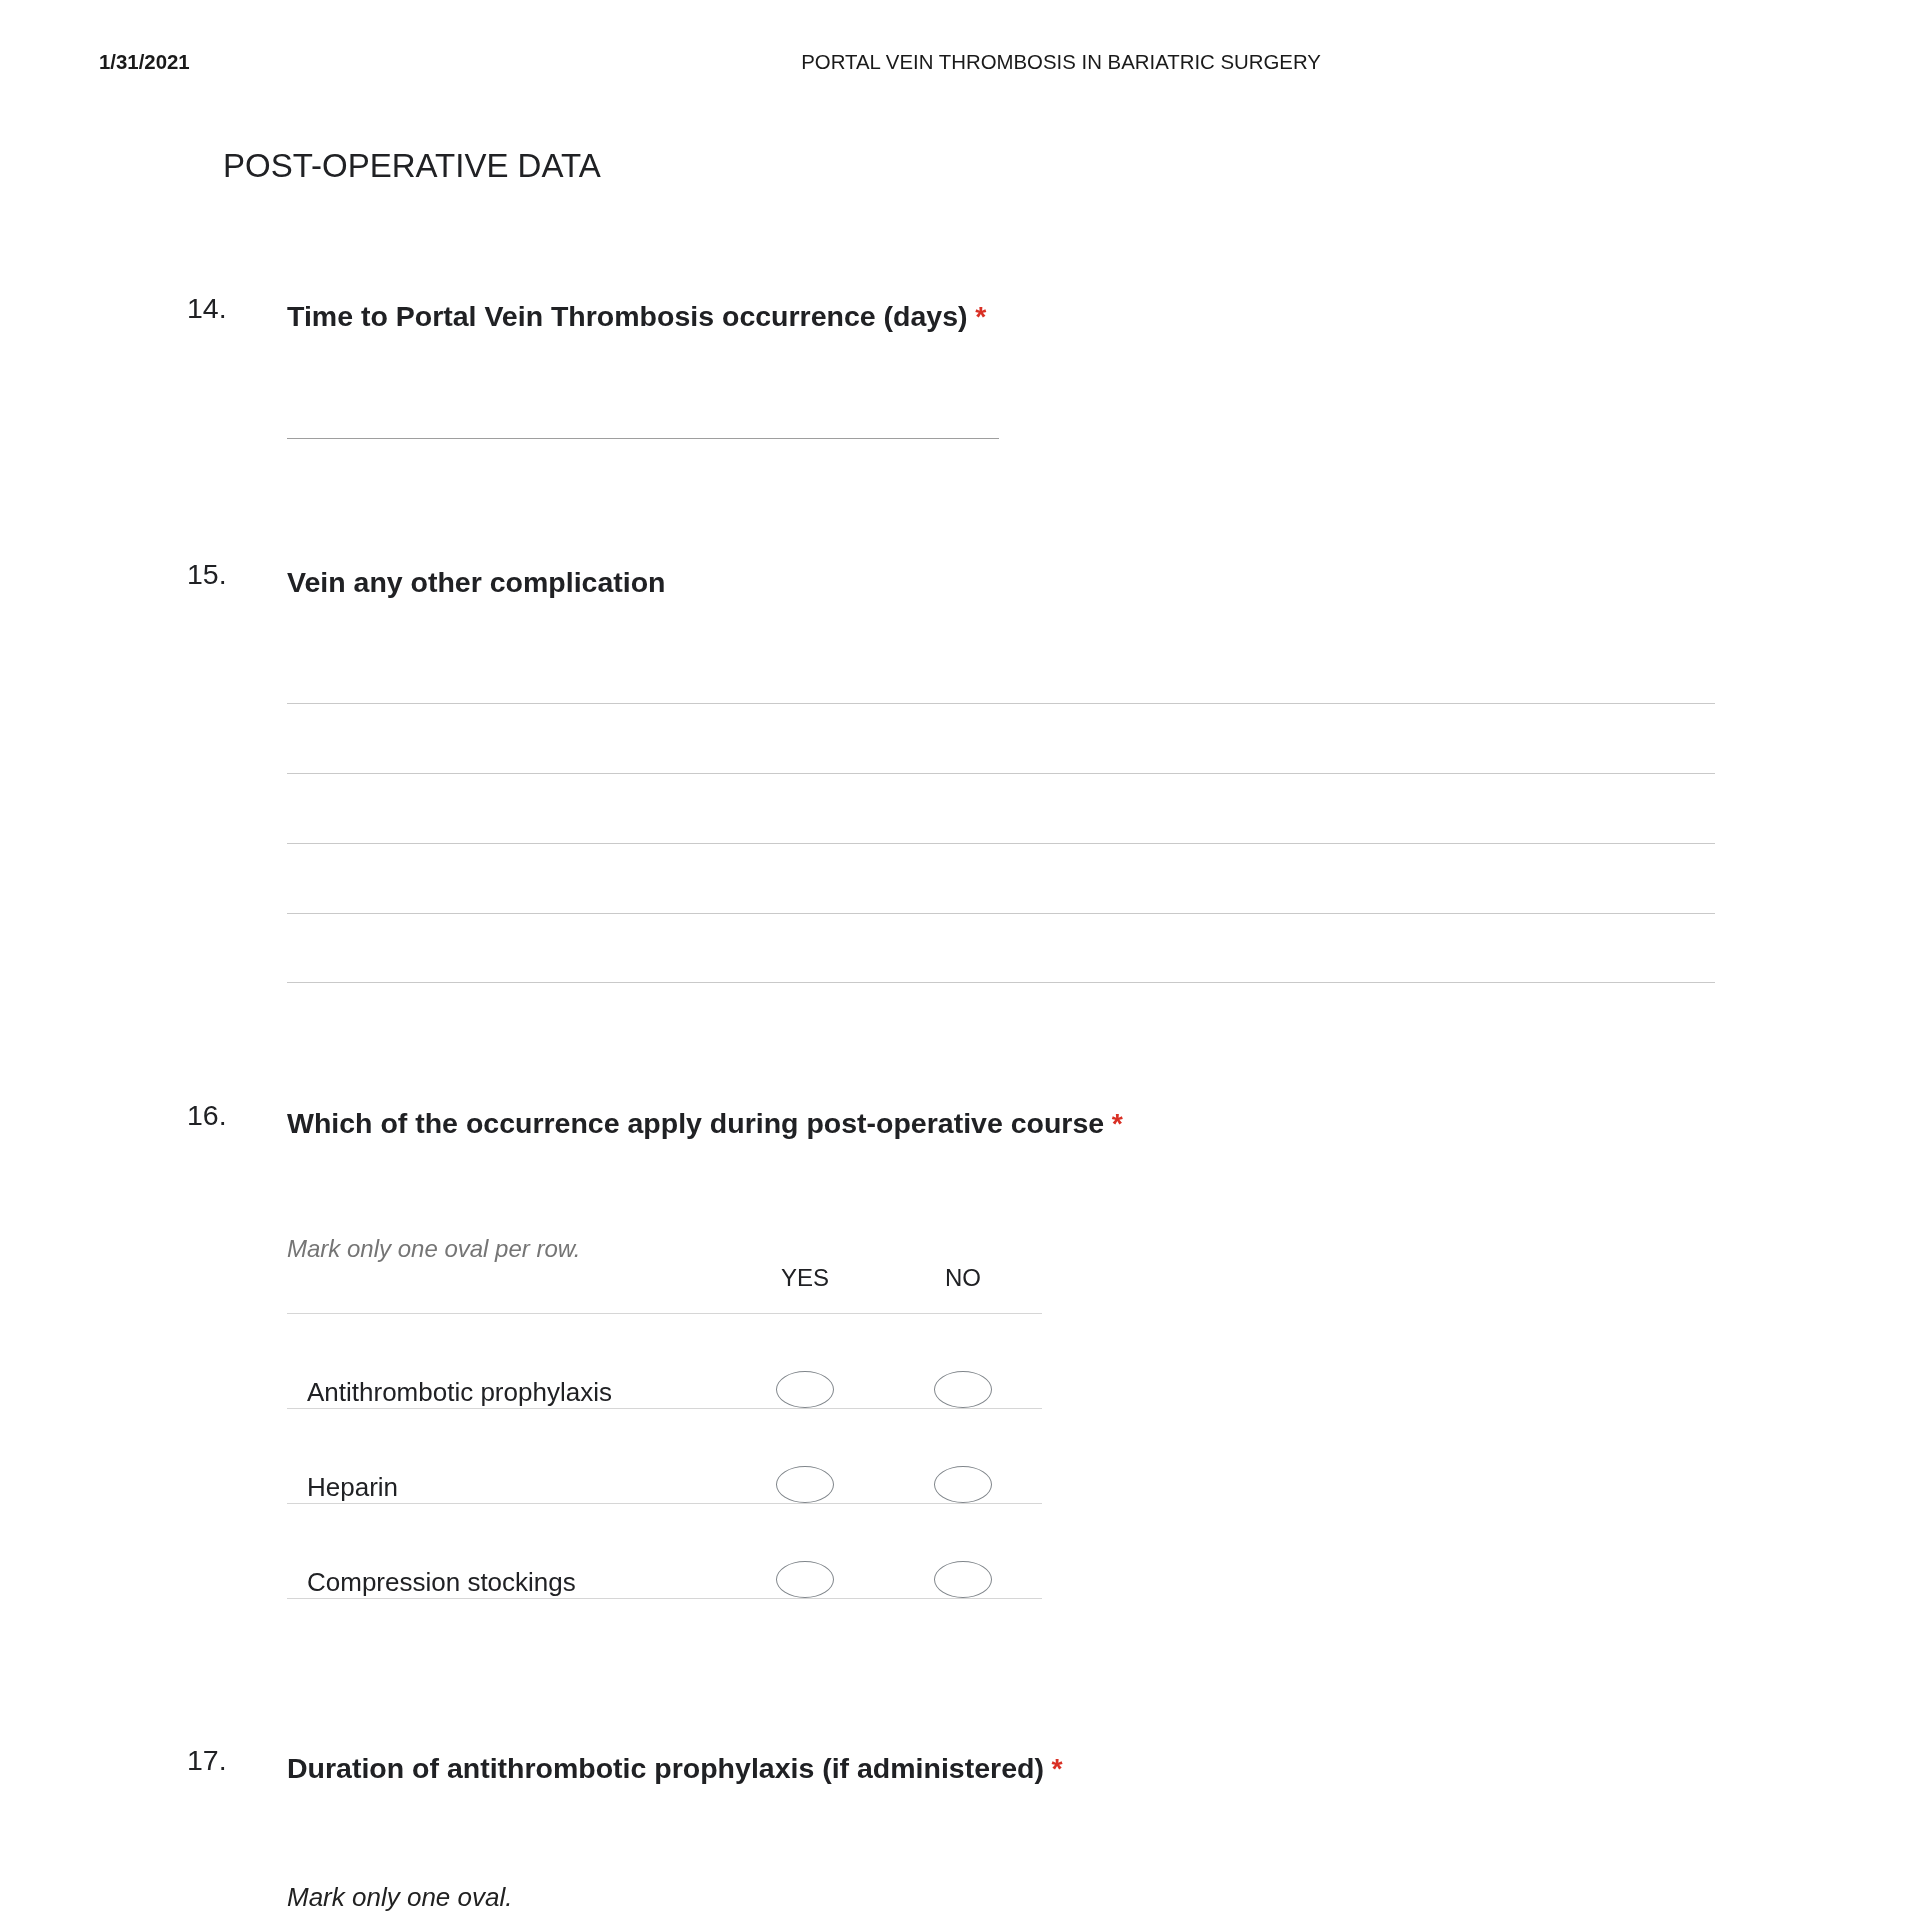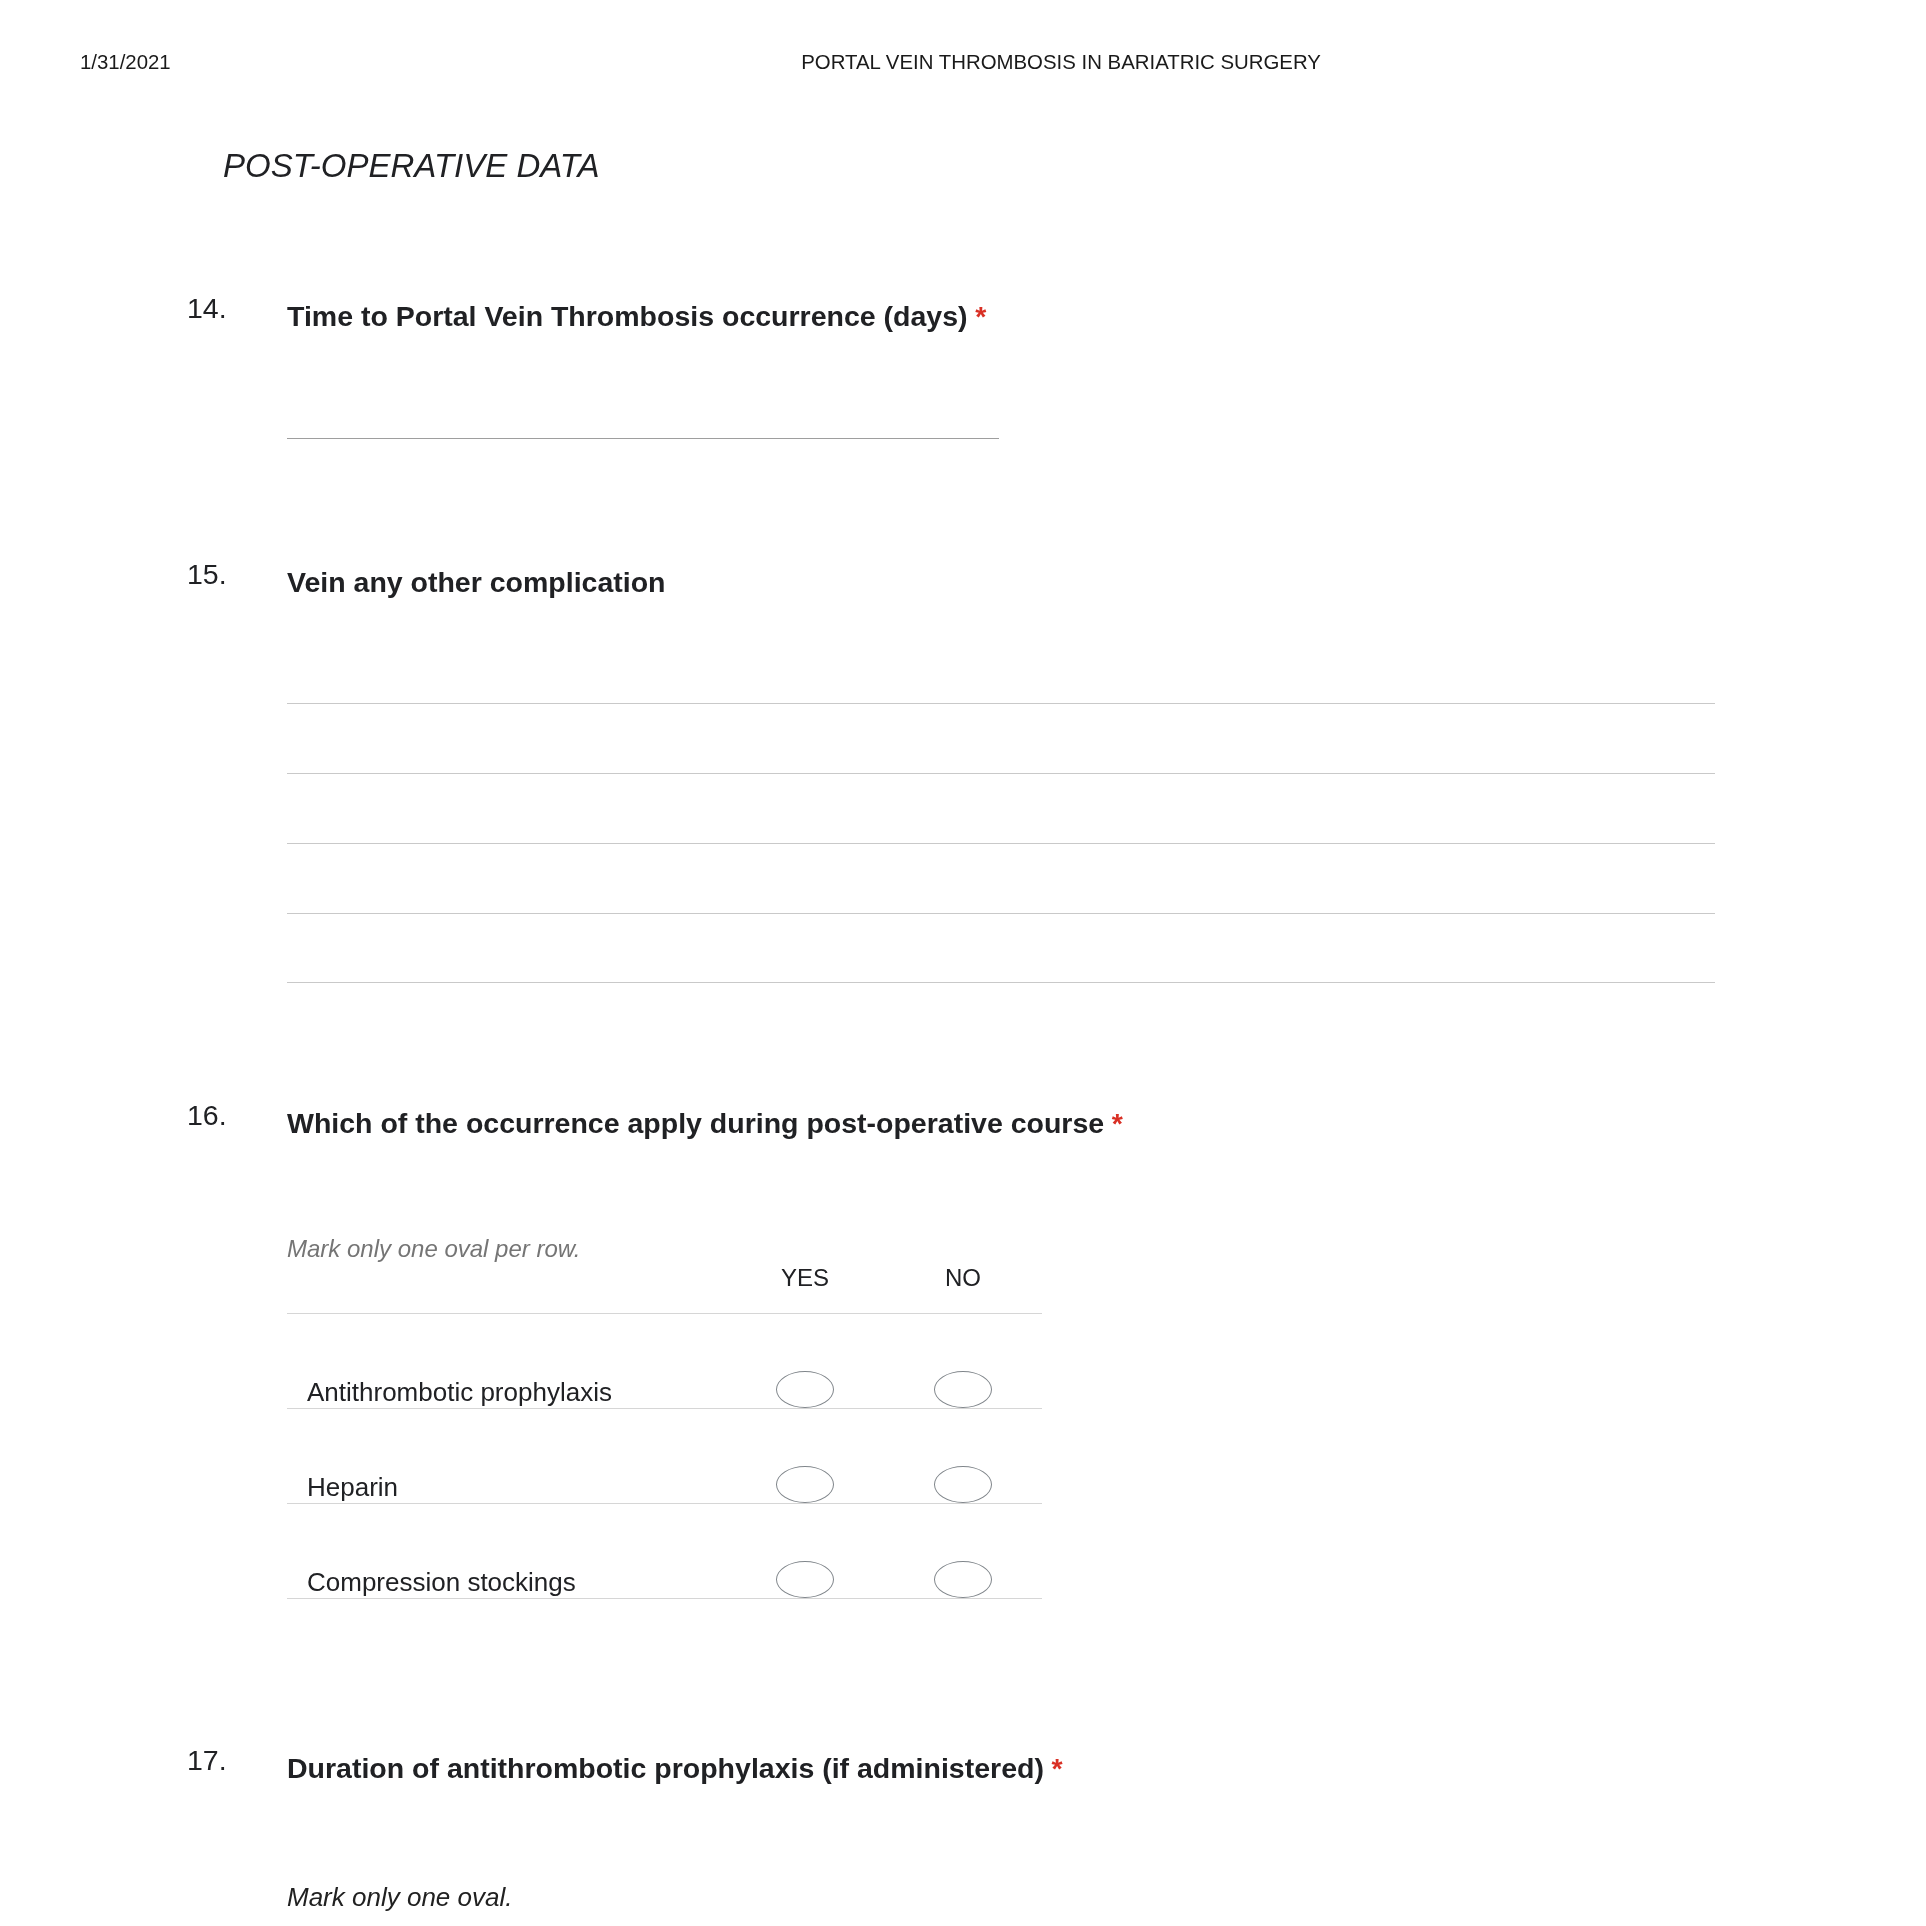--- a/index.html
+++ b/index.html
@@ -12,36 +12,36 @@
   .page {
     position: relative;
     width: 1965px;
     height: 2542px;
     background: #ffffff;
     overflow: hidden;
   }
 
   
   .print-date {
-    position: absolute; left: 80px; top: 51px;
-    font-size: 20.4px; color: #1a1a1a;
+    position: absolute; left: 99px; top: 51px;
+    font-size: 20.4px; color: #1a1a1a; font-weight: bold;
   }
   .print-title {
     position: absolute; left: 54%; top: 51px;
     transform: translateX(-50%);
     font-size: 20.4px; color: #1a1a1a; white-space: nowrap;
   }
 
   
   .section-heading {
     position: absolute; left: 223px;
     font-size: 33px; font-weight: 400; color: #202124;
     white-space: nowrap;
   }
-  .section-1 { top: 147px; font-style: italic; }
+  .section-1 { top: 147px; }
 
   
   .question { position: absolute; left: 0; width: 1965px; }
   .q14 { top: 292px; }
   .q15 { top: 558px; }
   .q16 { top: 1099px; }
   .q17 { top: 1744px; }
   .qnum {
     position: absolute; left: 187px; top: 0;
     font-size: 28.5px; color: #202124;

